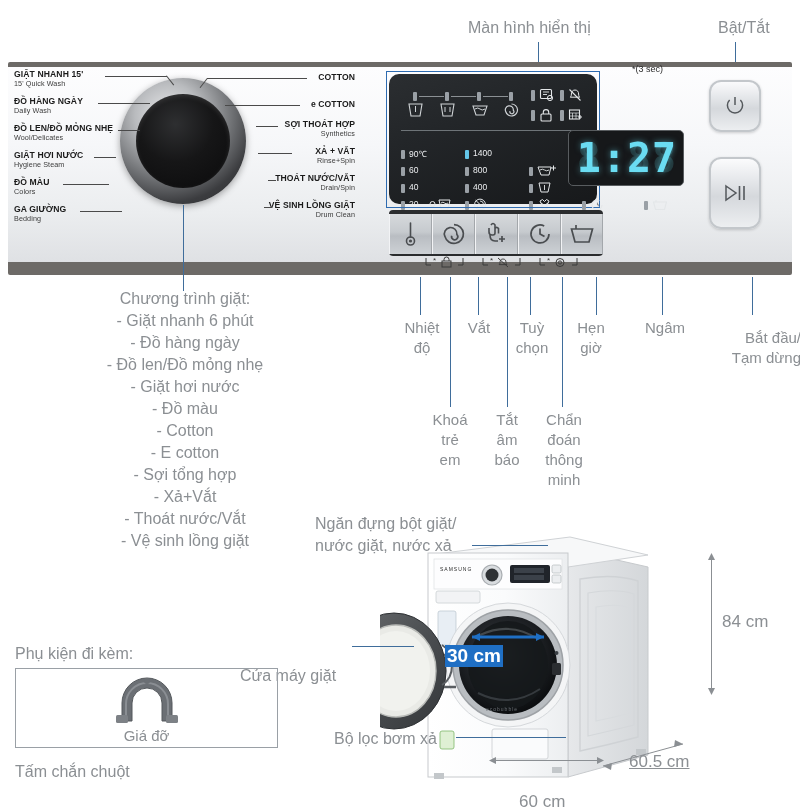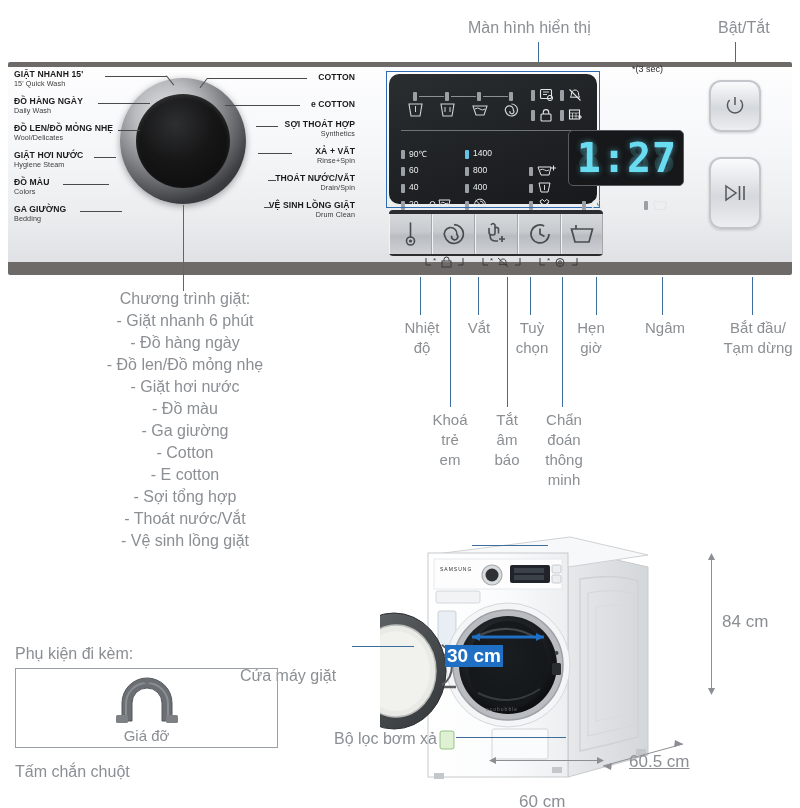--- a/index.html
+++ b/index.html
@@ -398,45 +398,45 @@
   <div class="vline" style="left:752px; top:277px; height:38px;"></div>
 
   <div class="lbl abs" style="left:393px; top:318px; width:58px; text-align:center;">Nhiệt
 độ</div>
   <div class="lbl abs" style="left:458px; top:318px; width:42px; text-align:center;">Vắt</div>
   <div class="lbl abs" style="left:508px; top:318px; width:48px; text-align:center;">Tuỳ
 chọn</div>
   <div class="lbl abs" style="left:570px; top:318px; width:42px; text-align:center;">Hẹn
 giờ</div>
   <div class="lbl abs" style="left:635px; top:318px; width:60px; text-align:center;">Ngâm</div>
-  <div class="lbl abs" style="left:715px; top:318px; width:86px; text-align:center;">Bắt đầu/
+  <div class="lbl abs" style="left:715px; top:328px; width:86px; text-align:right;">Bắt đầu/
 Tạm dừng</div>
 
   <div class="lbl abs" style="left:424px; top:410px; width:52px; text-align:center;">Khoá
 trẻ
 em</div>
   <div class="lbl abs" style="left:483px; top:410px; width:48px; text-align:center;">Tắt
 âm
 báo</div>
   <div class="lbl abs" style="left:535px; top:410px; width:58px; text-align:center;">Chẩn
 đoán
 thông
 minh</div>
 
   <div class="lbl abs" style="left:40px; top:288px; width:290px; text-align:center; font-size:16px; line-height:22px;">Chương trình giặt:</div>
   <div class="abs" style="left:40px; top:310px; width:290px; text-align:center;">
     <div class="lbl" style="font-size:16px; line-height:22px;">- Giặt nhanh 6 phút</div>
     <div class="lbl" style="font-size:16px; line-height:22px;">- Đồ hàng ngày</div>
     <div class="lbl" style="font-size:16px; line-height:22px;">- Đồ len/Đồ mỏng nhẹ</div>
     <div class="lbl" style="font-size:16px; line-height:22px;">- Giặt hơi nước</div>
     <div class="lbl" style="font-size:16px; line-height:22px;">- Đồ màu</div>
-    <div class="lbl" style="font-size:16px; line-height:22px;">- Ga giường</div>
     <div class="lbl" style="font-size:16px; line-height:22px;">- Cotton</div>
     <div class="lbl" style="font-size:16px; line-height:22px;">- E cotton</div>
     <div class="lbl" style="font-size:16px; line-height:22px;">- Sợi tổng hợp</div>
+    <div class="lbl" style="font-size:16px; line-height:22px;">- Xả+Vắt</div>
     <div class="lbl" style="font-size:16px; line-height:22px;">- Thoát nước/Vắt</div>
     <div class="lbl" style="font-size:16px; line-height:22px;">- Vệ sinh lồng giặt</div>
   </div>
 
   <svg class="abs" style="left:380px; top:515px;" width="320" height="270" viewBox="0 0 320 270">
     <defs>
       <linearGradient id="bodyG" x1="0" y1="0" x2="1" y2="0">
         <stop offset="0%" stop-color="#ffffff"></stop>
           <stop offset="55%" stop-color="#fafbfc"></stop>
         <stop offset="100%" stop-color="#eceef0"></stop>
@@ -528,20 +528,22 @@
   </svg>
   <div class="dimtxt" style="left:519px; top:768px;margin-top:24px;">60 cm</div>
 
   <svg class="abs" style="left:597px; top:738px;" width="92" height="34" viewBox="0 0 92 34">
     <path d="M6 28 L86 6" stroke="#8b8f93" stroke-width="1"></path>
     <path d="M6 28 l9 -3 l-1 7 z" fill="#8b8f93"></path>
     <path d="M86 6 l-9 3 l1 -7 z" fill="#8b8f93"></path>
   </svg>
   <div class="dimtxt" style="left:629px; top:752px;text-decoration:underline;">60.5 cm</div>
 
+  <div class="lbl abs" style="left:315px; top:513px; font-size:16px; line-height:22px;">Ngăn đựng bột giặt/
+nước giặt, nước xả</div>
   <div class="hline" style="left:472px; top:545px; width:76px;"></div>
 
   <div class="lbl abs" style="left:240px; top:638px; font-size:16px;margin-top:28px;">Cửa máy giặt</div>
   <div class="hline" style="left:352px; top:646px; width:62px;"></div>
 
   <div class="lbl abs" style="left:334px; top:729px; font-size:16px;">Bộ lọc bơm xả</div>
   <div class="hline" style="left:456px; top:737px; width:110px;"></div>
 
   <div class="lbl abs" style="left:15px; top:644px; font-size:16px;">Phụ kiện đi kèm:</div>
 

